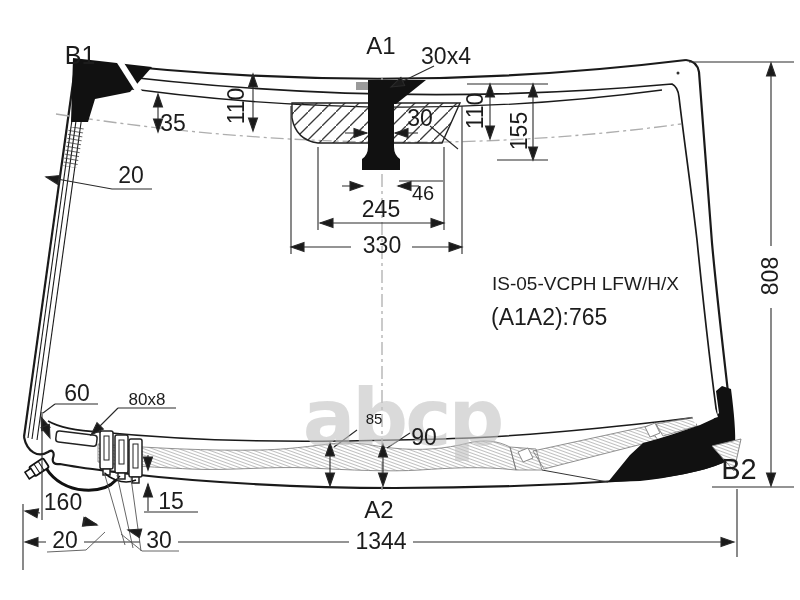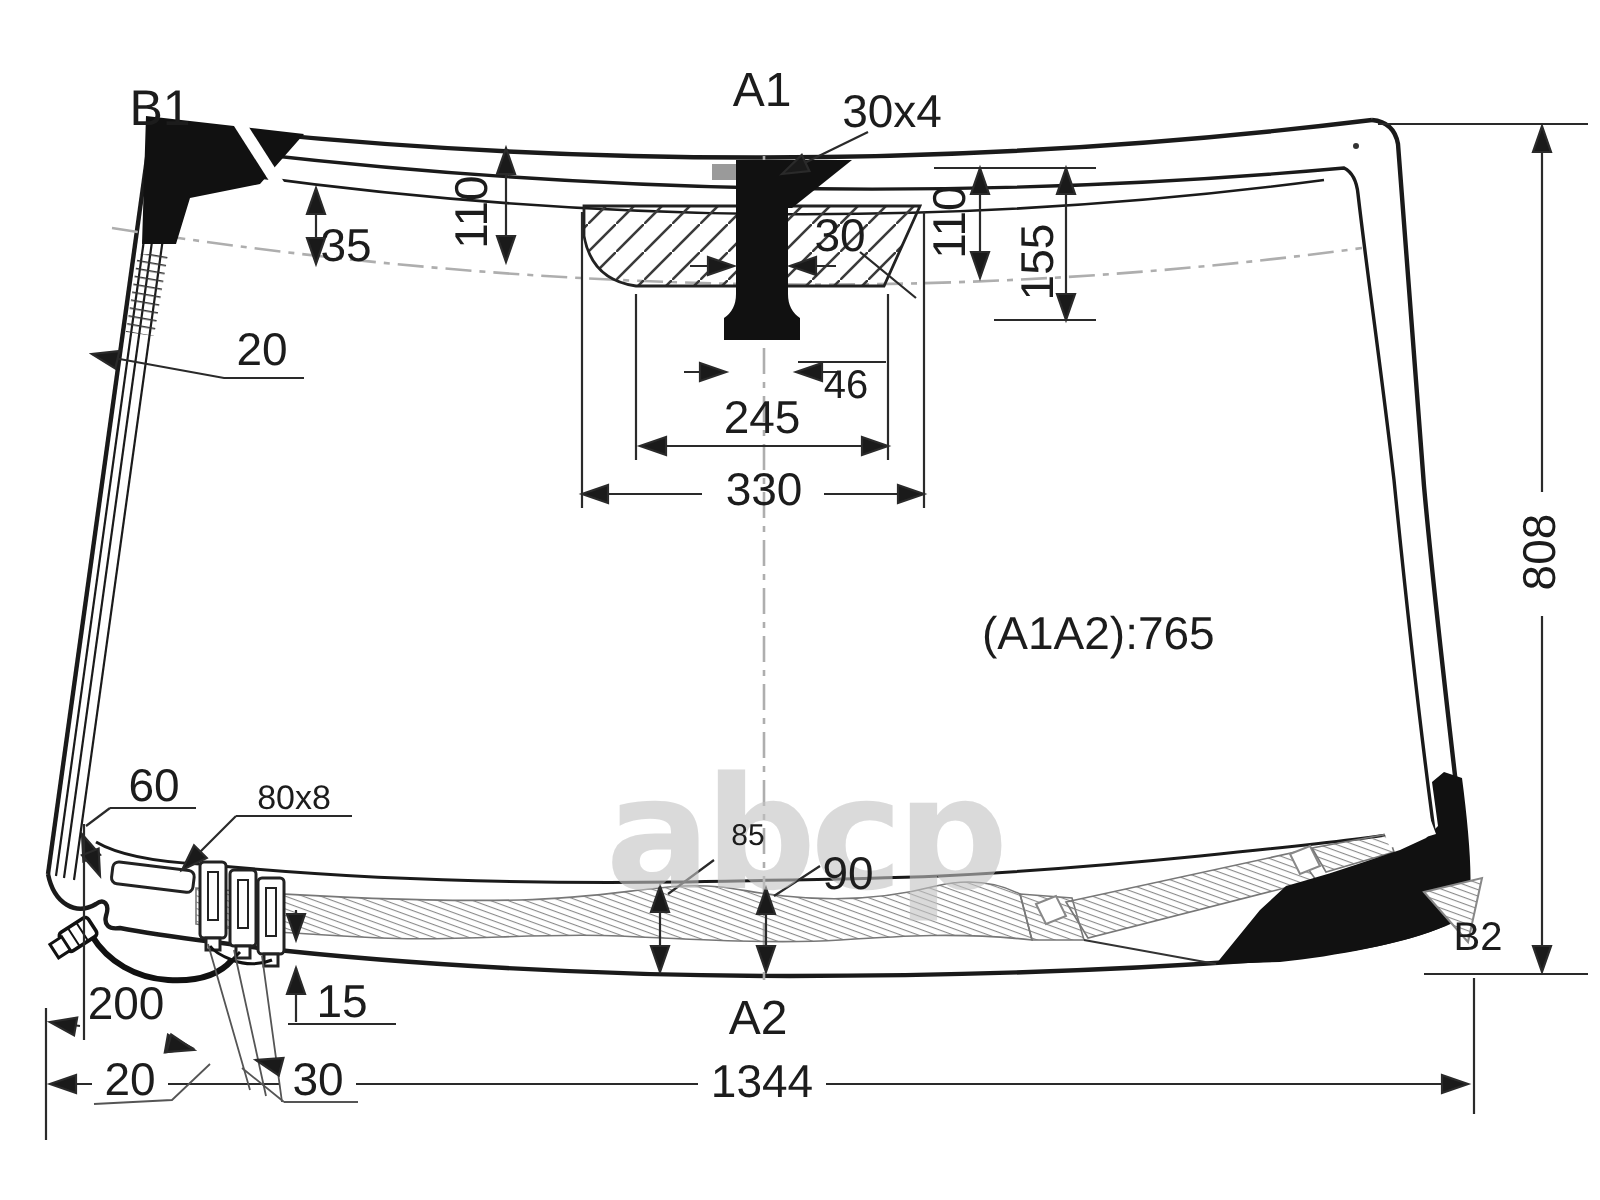--- a/index.html
+++ b/index.html
@@ -195,26 +195,27 @@
 <div class="lbl-rot" style="left:236px;top:106px;font-size:23px;">110</div>
 <div class="lbl" style="left:173px;top:123px;font-size:23px;">35</div>
 <div class="lbl" style="left:131px;top:175px;font-size:23px;">20</div>
 <div class="lbl" style="left:420px;top:118px;font-size:23px;">30</div>
 <div class="lbl-rot" style="left:475px;top:111px;font-size:23px;">110</div>
 <div class="lbl-rot" style="left:519px;top:131px;font-size:23px;">155</div>
 <div class="lbl" style="left:423px;top:168px;font-size:20px;margin-top:25px;">46</div>
 <div class="lbl" style="left:381px;top:209px;font-size:23px;">245</div>
 <div class="lbl" style="left:382px;top:245px;font-size:23px;">330</div>
 <div class="lbl-rot" style="left:770px;top:276px;font-size:23px;">808</div>
+<div class="lbl-left" style="left:492px;top:283px;font-size:19px;">IS-05-VCPH LFW/H/X</div>
 <div class="lbl-left" style="left:491px;top:317px;font-size:23px;">(A1A2):765</div>
 <div class="lbl" style="left:77px;top:393px;font-size:23px;">60</div>
 <div class="lbl" style="left:147px;top:399px;font-size:17px;">80x8</div>
-<div class="lbl" style="left:63px;top:502px;font-size:23px;">200</div>
+<div class="lbl" style="left:63px;top:502px;font-size:23px;">160</div>
 <div class="lbl" style="left:171px;top:501px;font-size:23px;">15</div>
 <div class="lbl" style="left:65px;top:540px;font-size:23px;">20</div>
 <div class="lbl" style="left:159px;top:540px;font-size:23px;">30</div>
 <div class="lbl" style="left:374px;top:418px;font-size:15px;">85</div>
 <div class="lbl" style="left:424px;top:421px;font-size:23px;margin-top:16px;">90</div>
 <div class="lbl" style="left:379px;top:510px;font-size:24px;">A2</div>
 <div class="lbl" style="left:381px;top:541px;font-size:23px;">1344</div>
-<div class="lbl" style="left:739px;top:469px;font-size:20px;">B2</div>
+<div class="lbl" style="left:739px;top:469px;font-size:29px;">B2</div>
 
 </div>
 
 </body></html>

